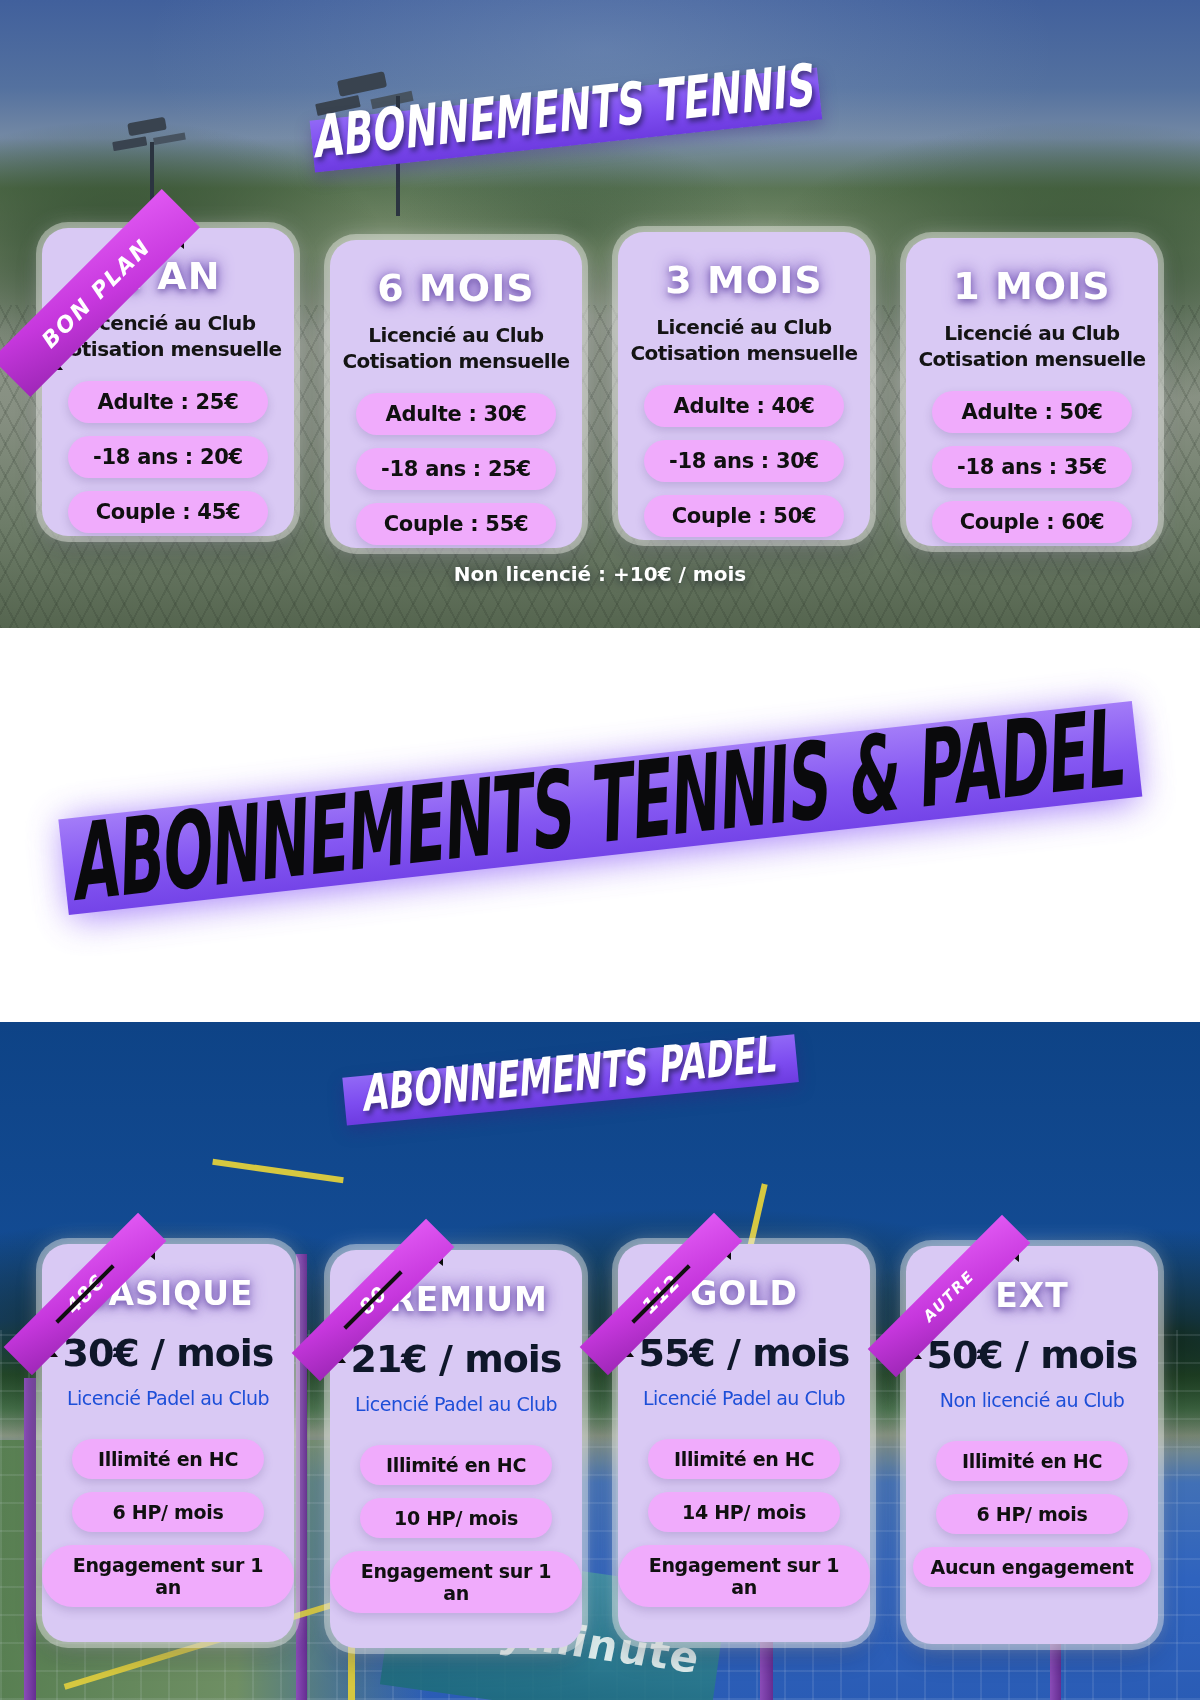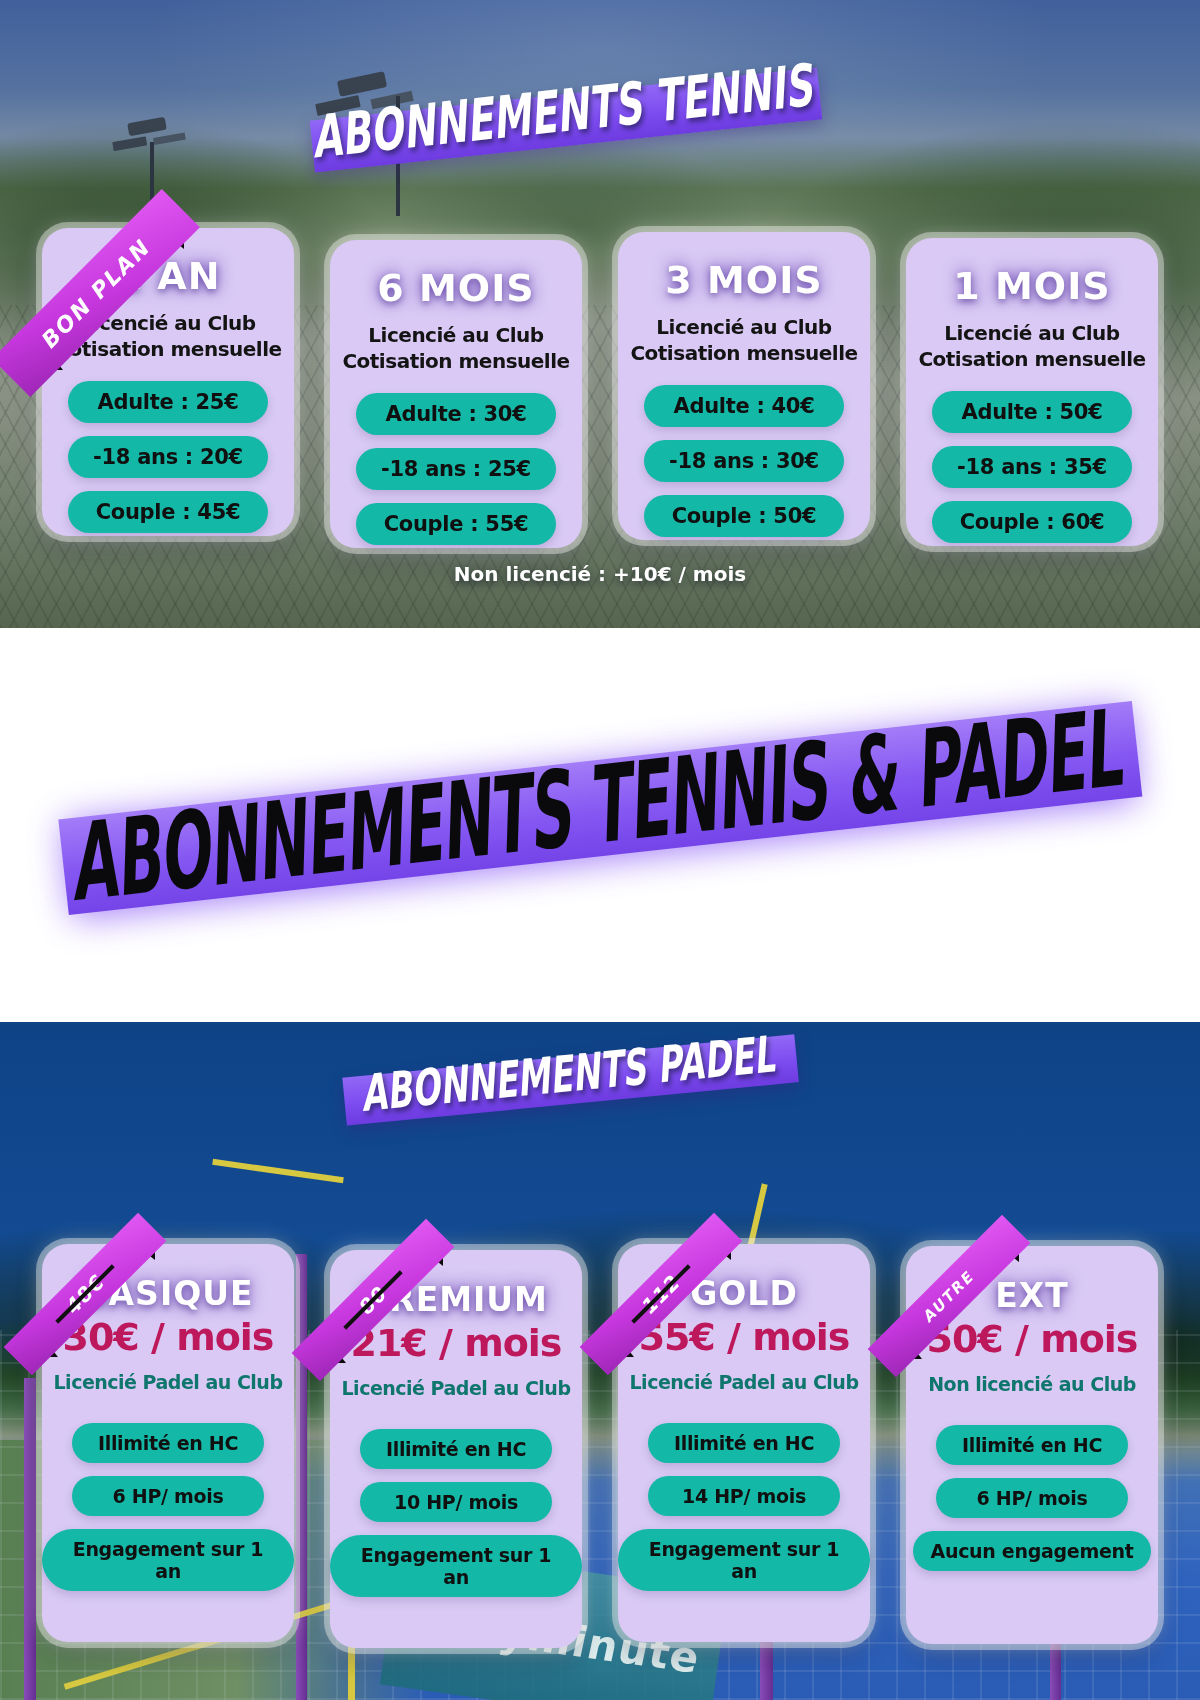--- a/index.html
+++ b/index.html
@@ -101,26 +101,26 @@
   .row-tennis .card:nth-child(2){margin-top:12px;}
   .row-tennis .card:nth-child(3){margin-top:4px;}
   .row-tennis .card:nth-child(4){margin-top:10px;}
   .row-padel .card:nth-child(2){margin-top:6px;}
   .row-padel .card:nth-child(4){margin-top:2px;}
 
   .c-title{margin-top:26px;font-size:38px;font-weight:bold;color:#fff;letter-spacing:1px;
     text-shadow:0 0 16px rgba(104,70,180,.95), 0 3px 6px rgba(70,45,130,.55);}
   .p-card .c-title{margin-top:30px;font-size:33px;}
   .c-sub{margin-top:12px;font-size:20px;font-weight:bold;color:#141414;line-height:1.32;letter-spacing:-0.5px;}
-  .p-price{margin-top:2px;font-size:38px;font-weight:bold;color:#be185d;letter-spacing:-1px;}
-  .p-sub{margin-top:12px;font-size:19px;font-weight:bold;color:#0f766e;letter-spacing:-0.5px;}
+  .p-price{margin-top:18px;font-size:38px;font-weight:bold;color:#0f172a;letter-spacing:-1px;}
+  .p-sub{margin-top:12px;font-size:19px;font-weight:normal;color:#1d4ed8;letter-spacing:-0.5px;}
   .pills{margin-top:18px;}
   .p-card .pills{margin-top:30px;}
   .pill{display:block;width:fit-content;min-width:156px;margin:13px auto 0;padding:9px 22px;
-    background:#14b8a6;border-radius:999px;font-size:21px;font-weight:bold;color:#101010;
+    background:#f0abfc;border-radius:999px;font-size:21px;font-weight:bold;color:#101010;
     box-shadow:0 4px 10px rgba(60,40,110,.18);letter-spacing:-0.3px;}
   .p-card .pill{font-size:19px;padding:9px 18px;}
 
   
   .ribbon{position:absolute;display:flex;align-items:center;justify-content:center;z-index:3;
     background:linear-gradient(200deg,#e057f2 0%,#c637dd 55%,#9f27b8 100%);
     transform:rotate(-45deg);}
   .t-ribbon{top:38px;left:-66px;width:240px;height:54px;}
   .t-ribbon span{color:#fff;font-weight:bold;font-style:italic;font-size:22px;letter-spacing:2px;}
   .p-ribbon{top:30px;left:-52px;width:190px;height:40px;}

